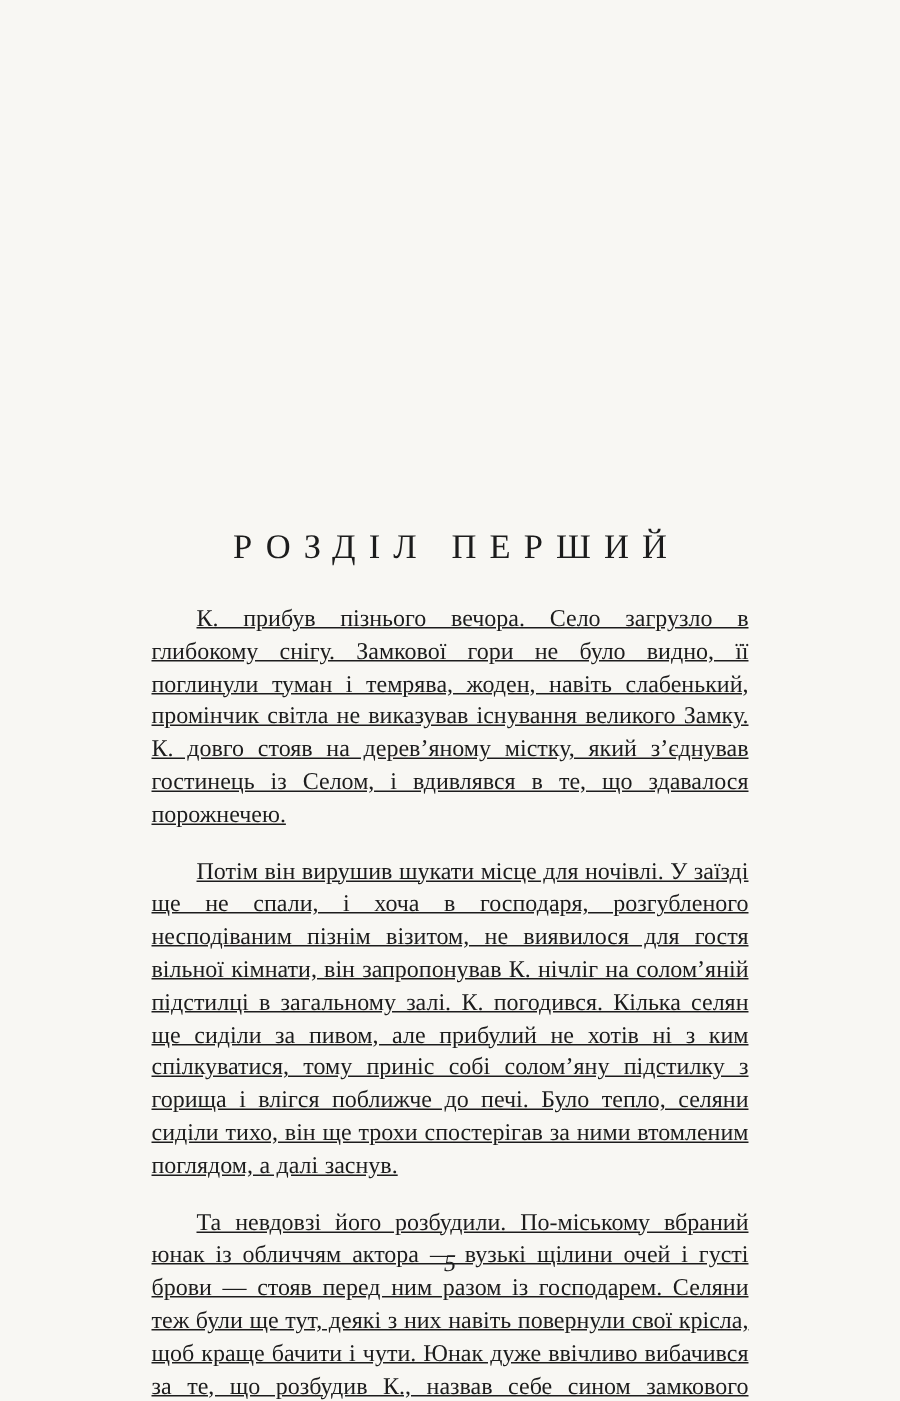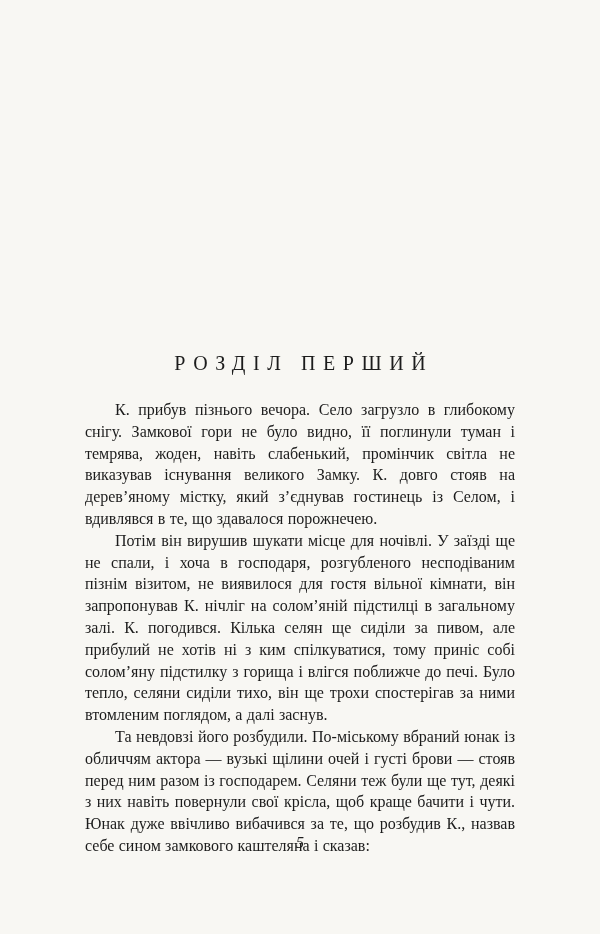--- a/index.html
+++ b/index.html
@@ -17,35 +17,36 @@
     overflow: hidden;
     box-sizing: border-box;
   }
   .text-block {
     position: absolute;
     left: 85px;
     width: 430px;
     top: 352px;
   }
   .chapter-title {
-    font-size: 20px;
+    font-size: 23px;
     font-weight: 400;
     letter-spacing: 0.38em;
     text-align: center;
     margin: 0 0 24px 0;
     text-indent: 0.38em; 
     white-space: nowrap;
   }
   .para {
     font-size: 16px;
     line-height: 21.8px;
     text-align: justify;
     text-indent: 30px;
-    margin: 0;
+    margin: 16px;
     word-spacing: 0.02em;
+    text-decoration: underline;
   }
   .page-number {
     position: absolute;
     left: 0;
     width: 600px;
     top: 834px;
     text-align: center;
     font-size: 16px;
     font-style: italic;
     color: #1c1c1c;

